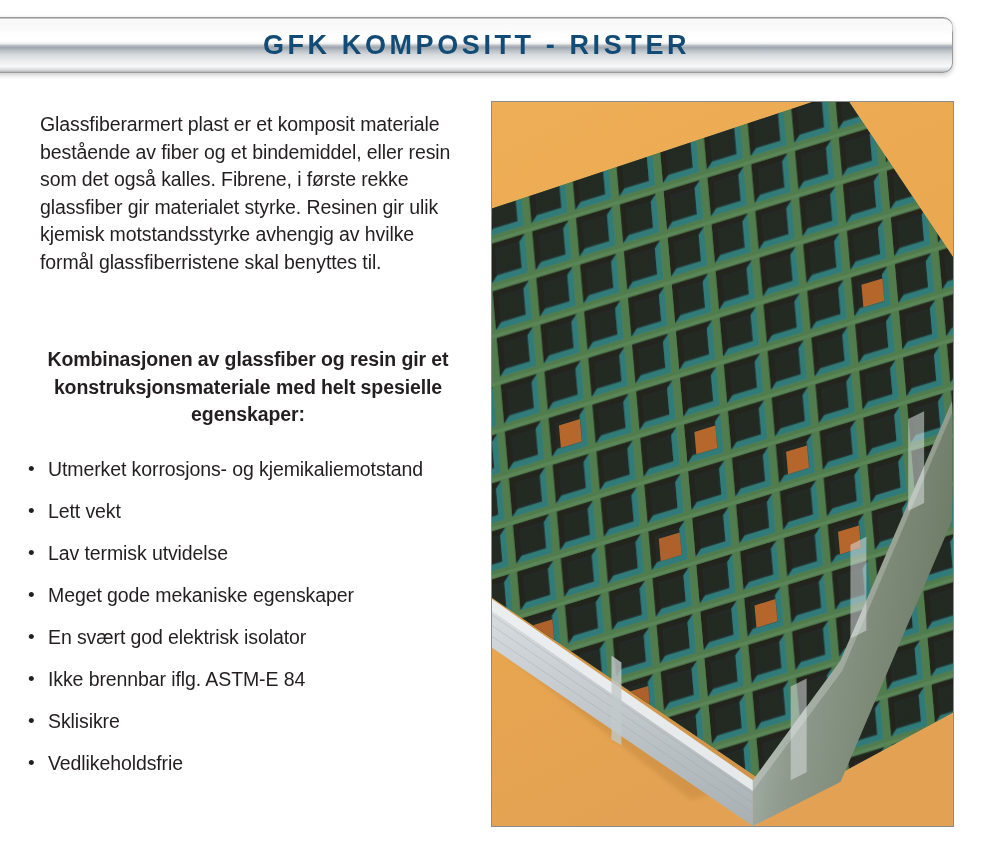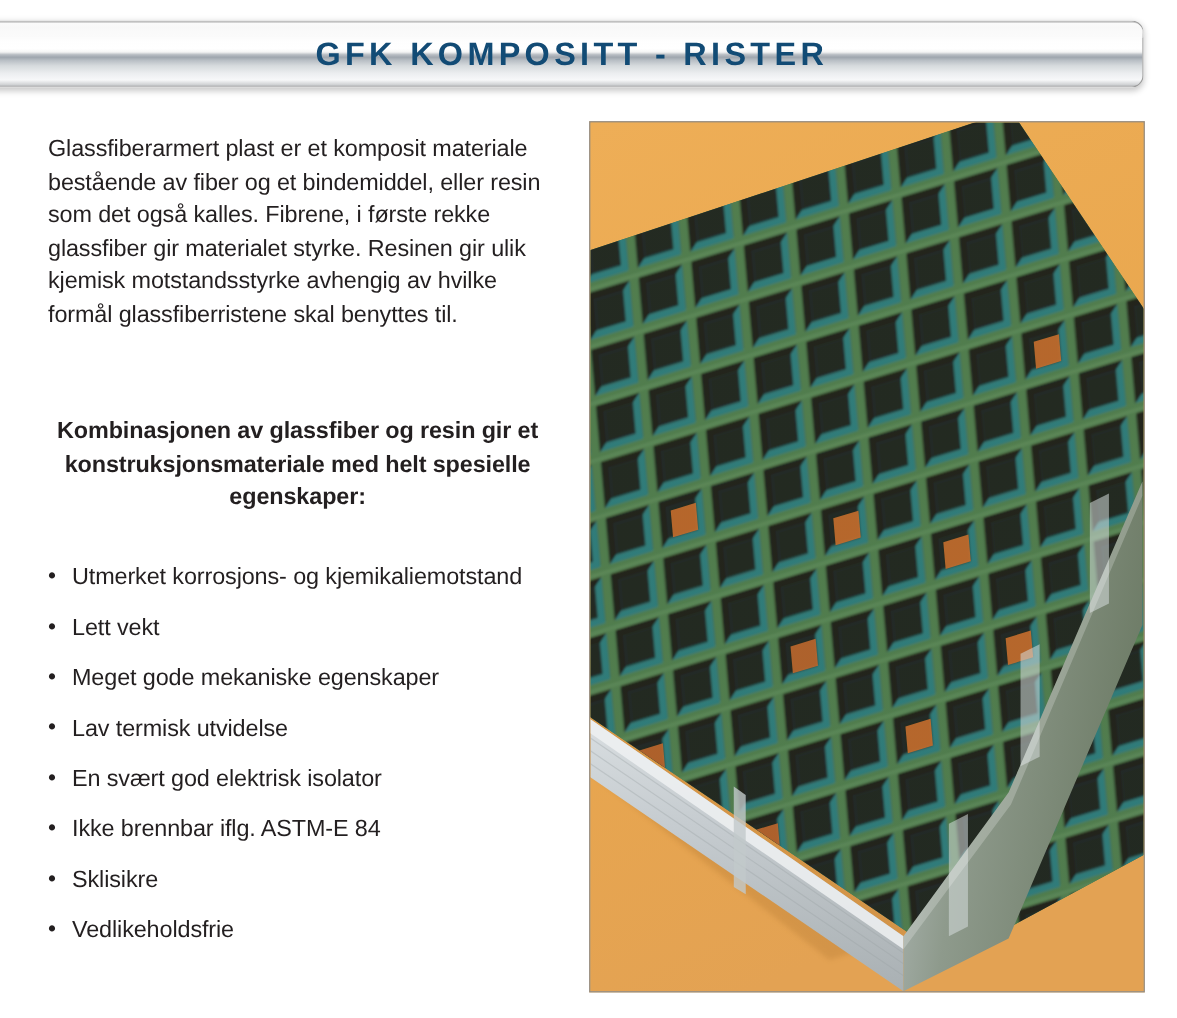--- a/index.html
+++ b/index.html
@@ -90,21 +90,21 @@
     font-size: 19.5px;
     line-height: 27.5px;
     font-weight: bold;
     margin: 0;
     padding-top: 57px;
     letter-spacing: -0.1px;
     text-align: center;
   }
   ul.features {
     list-style: none;
-    margin: 12px;
+    margin: 0;
     padding: 0;
     padding-top: 28px;
   }
   ul.features li {
     position: relative;
     font-size: 19.5px;
     line-height: 25.5px;
     padding-left: 21px;
     margin-bottom: 16.5px;
     letter-spacing: -0.1px;
@@ -140,22 +140,22 @@
   <div class="banner-gloss"></div>
   <div class="banner-title">GFK KOMPOSITT - RISTER</div>
 </div>
 
 <div class="text-col">
   <p class="intro">Glassfiberarmert plast er et komposit materiale bestående av fiber og et bindemiddel, eller resin som det også kalles. Fibrene, i første rekke glassfiber gir materialet styrke. Resinen gir ulik kjemisk motstandsstyrke avhengig av hvilke formål glassfiberristene skal benyttes til.</p>
   <p class="lead">Kombinasjonen av glassfiber og resin gir et konstruksjonsmateriale med helt spesielle egenskaper:</p>
   <ul class="features">
     <li>Utmerket korrosjons- og kjemikaliemotstand</li>
     <li>Lett vekt</li>
+    <li>Lav termisk utvidelse</li>
     <li>Meget gode mekaniske egenskaper</li>
-    <li>Lav termisk utvidelse</li>
     <li>En svært god elektrisk isolator</li>
     <li>Ikke brennbar iflg. ASTM-E 84</li>
     <li>Sklisikre</li>
     <li>Vedlikeholdsfrie</li>
   </ul>
 </div>
 
 <div class="photo">
   <svg viewBox="0 0 463 726" preserveAspectRatio="none">
     <defs>

